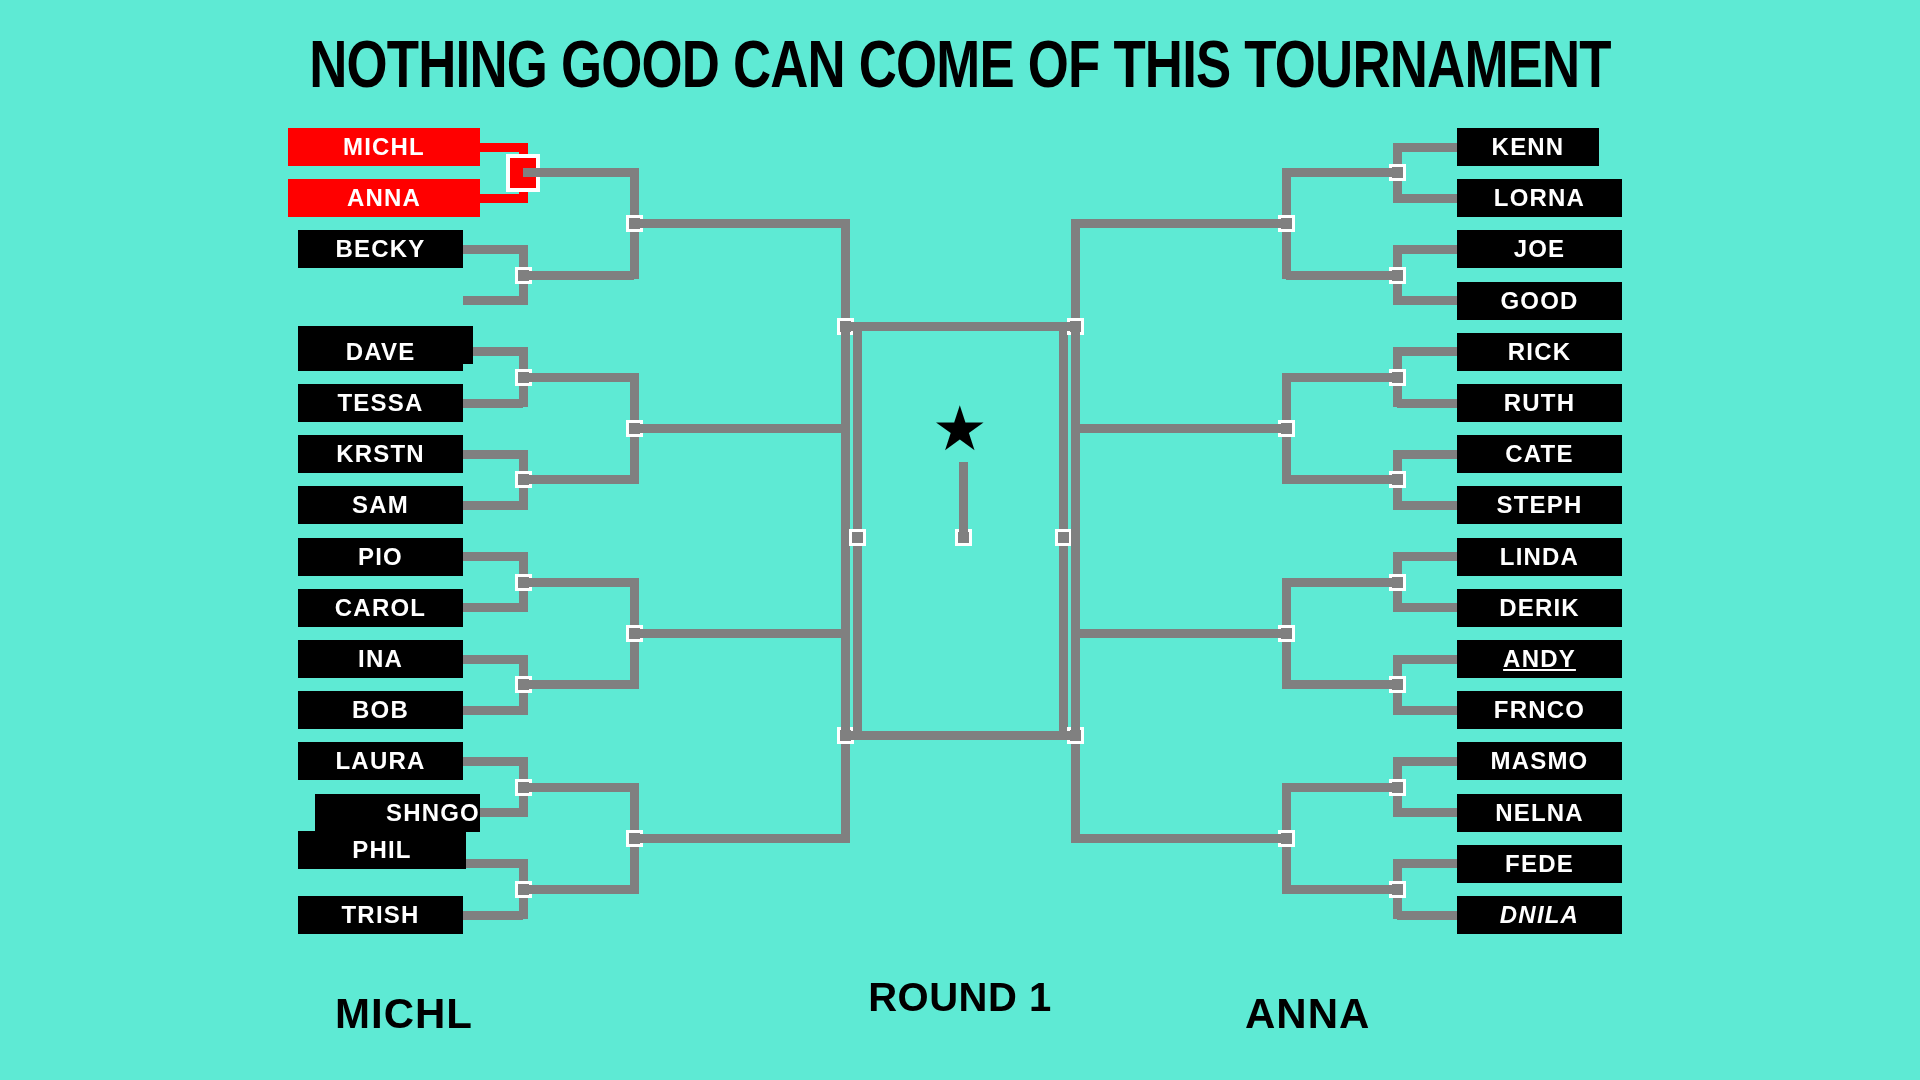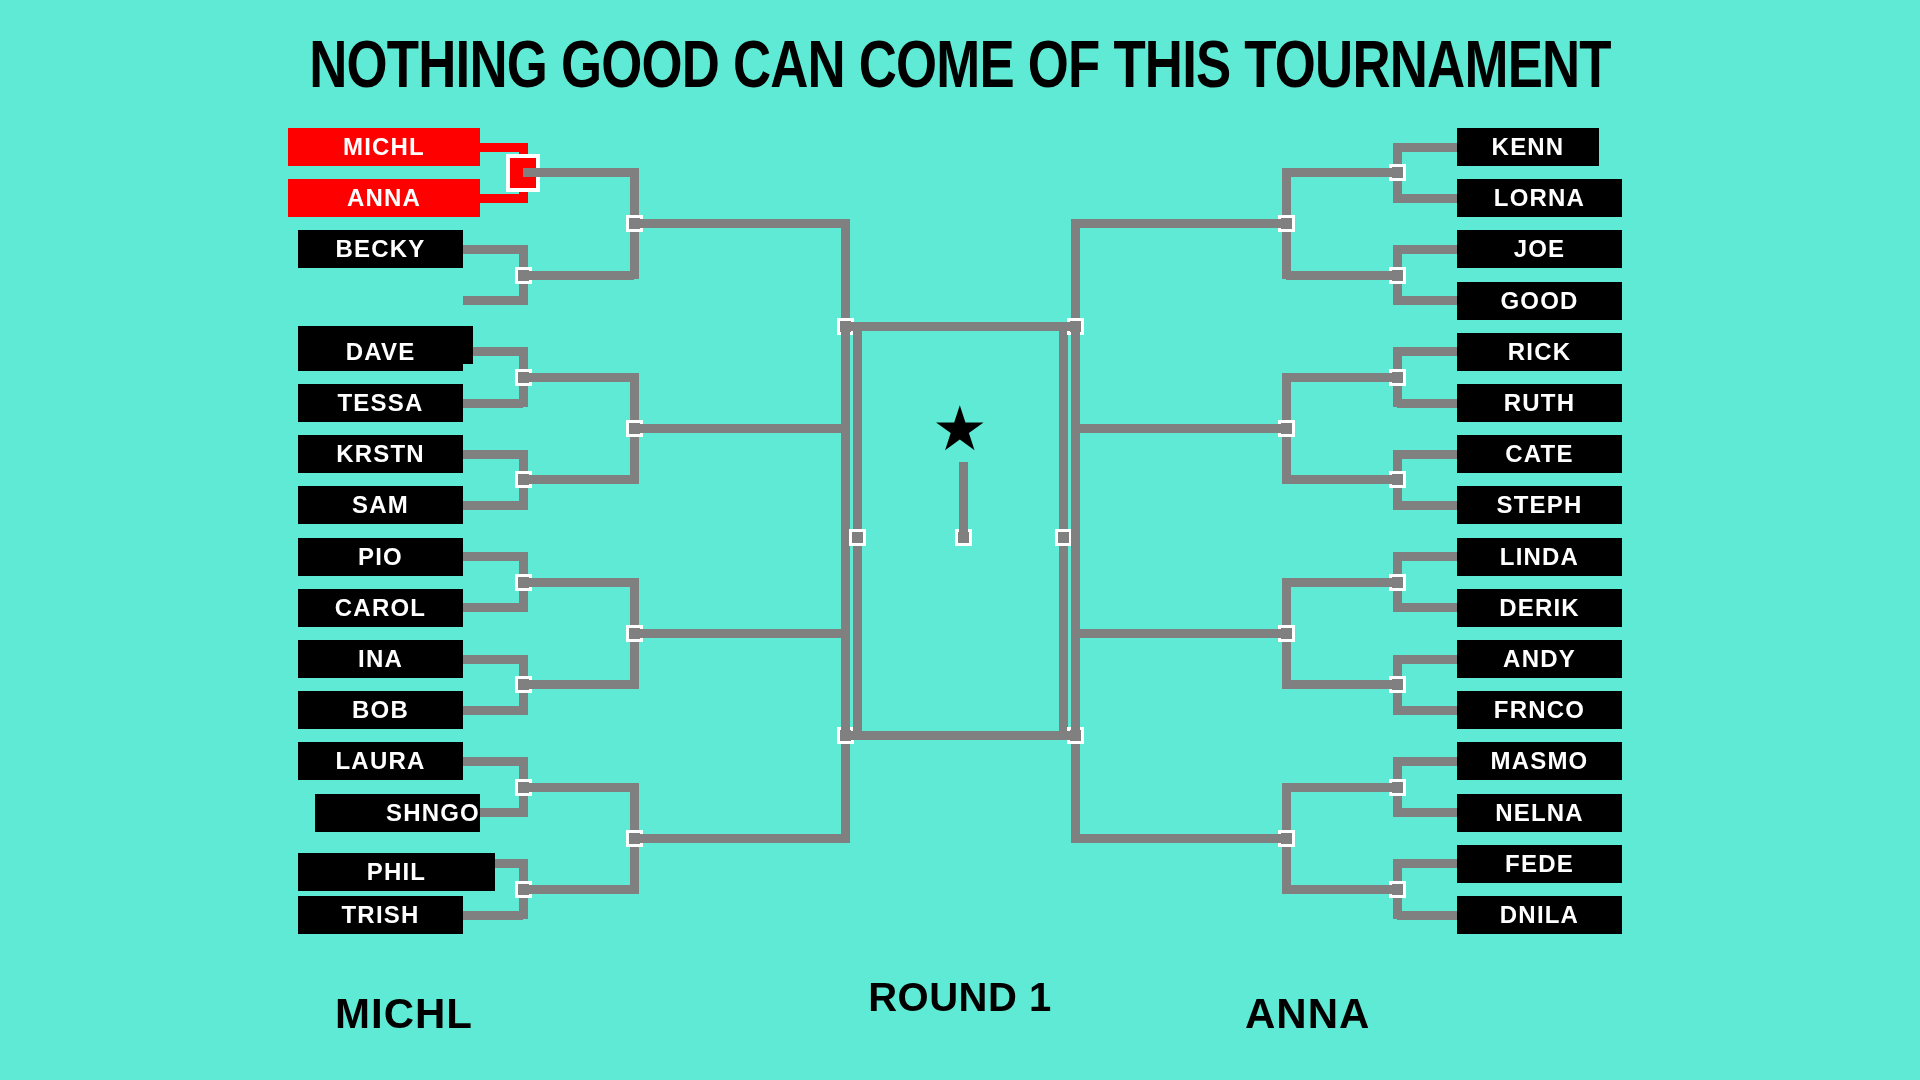--- a/index.html
+++ b/index.html
@@ -273,38 +273,38 @@
       <div class="plate" style="left: 298px; width: 165px; top: 332.8px;">DAVE</div>
       <div class="plate" style="left: 298px; width: 165px; top: 384px;">TESSA</div>
       <div class="plate" style="left: 298px; width: 165px; top: 435.2px;">KRSTN</div>
       <div class="plate" style="left: 298px; width: 165px; top: 486.4px;">SAM</div>
       <div class="plate" style="left: 298px; width: 165px; top: 537.6px;">PIO</div>
       <div class="plate" style="left: 298px; width: 165px; top: 588.8px;">CAROL</div>
       <div class="plate" style="left: 298px; width: 165px; top: 640px;">INA</div>
       <div class="plate" style="left: 298px; width: 165px; top: 691.2px;">BOB</div>
       <div class="plate" style="left: 298px; width: 165px; top: 742.4px;">LAURA</div>
       <div class="plate" style="left: 315px; width: 165px; top: 793.6px; text-align: right;">SHNGO</div>
-      <div class="plate" style="left: 298px; width: 197px; top: 853px;">PHIL</div>
+      <div class="plate" style="left: 298px; width: 168px; top: 831px;">PHIL</div>
       <div class="plate" style="left: 298px; width: 165px; top: 896px;">TRISH</div>
       <div class="plate" style="left: 1457px; width: 142px; top: 128px;">KENN</div>
       <div class="plate" style="left: 1457px; width: 165px; top: 179.2px;">LORNA</div>
       <div class="plate" style="left: 1457px; width: 165px; top: 230.4px;">JOE</div>
       <div class="plate" style="left: 1457px; width: 165px; top: 281.6px;">GOOD</div>
       <div class="plate" style="left: 1457px; width: 165px; top: 332.8px;">RICK</div>
       <div class="plate" style="left: 1457px; width: 165px; top: 384px;">RUTH</div>
       <div class="plate" style="left: 1457px; width: 165px; top: 435.2px;">CATE</div>
       <div class="plate" style="left: 1457px; width: 165px; top: 486.4px;">STEPH</div>
       <div class="plate" style="left: 1457px; width: 165px; top: 537.6px;">LINDA</div>
       <div class="plate" style="left: 1457px; width: 165px; top: 588.8px;">DERIK</div>
-      <div class="plate" style="left: 1457px; width: 165px; top: 640px;">ANDY</div>
+      <div class="plate" style="left: 1457px; width: 165px; top: 640px; text-decoration: underline;">ANDY</div>
       <div class="plate" style="left: 1457px; width: 165px; top: 691.2px;">FRNCO</div>
       <div class="plate" style="left: 1457px; width: 165px; top: 742.4px;">MASMO</div>
       <div class="plate" style="left: 1457px; width: 165px; top: 793.6px;">NELNA</div>
       <div class="plate" style="left: 1457px; width: 165px; top: 844.8px;">FEDE</div>
-      <div class="plate" style="left: 1457px; width: 165px; top: 896px;">DNILA</div>
+      <div class="plate" style="left: 1457px; width: 165px; top: 896px; font-style: italic;">DNILA</div>
     </div>
 
   <div id="star" style="left: 932px; top: 398px;">★</div>
 
   <div class="foot-name" id="left-foot" style="left: 335px; top: 990px;">MICHL</div>
 
   <div class="foot-name" id="right-foot" style="left: 1245px; top: 990px;">ANNA</div>
 
   <div id="round-label">ROUND 1</div>
 

